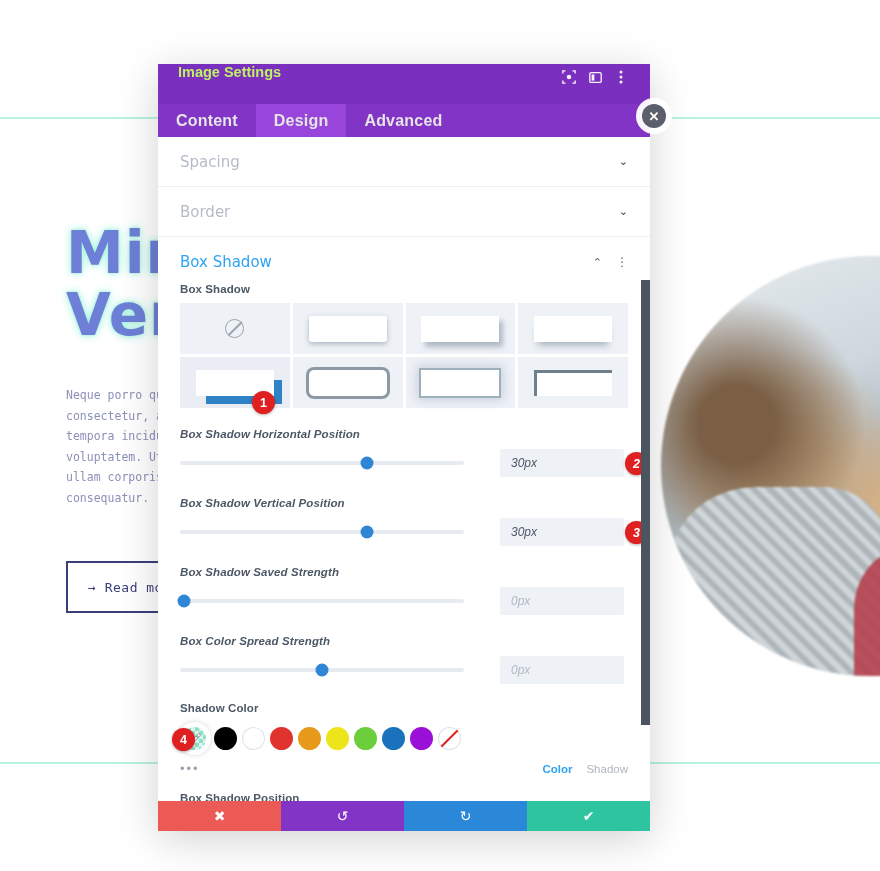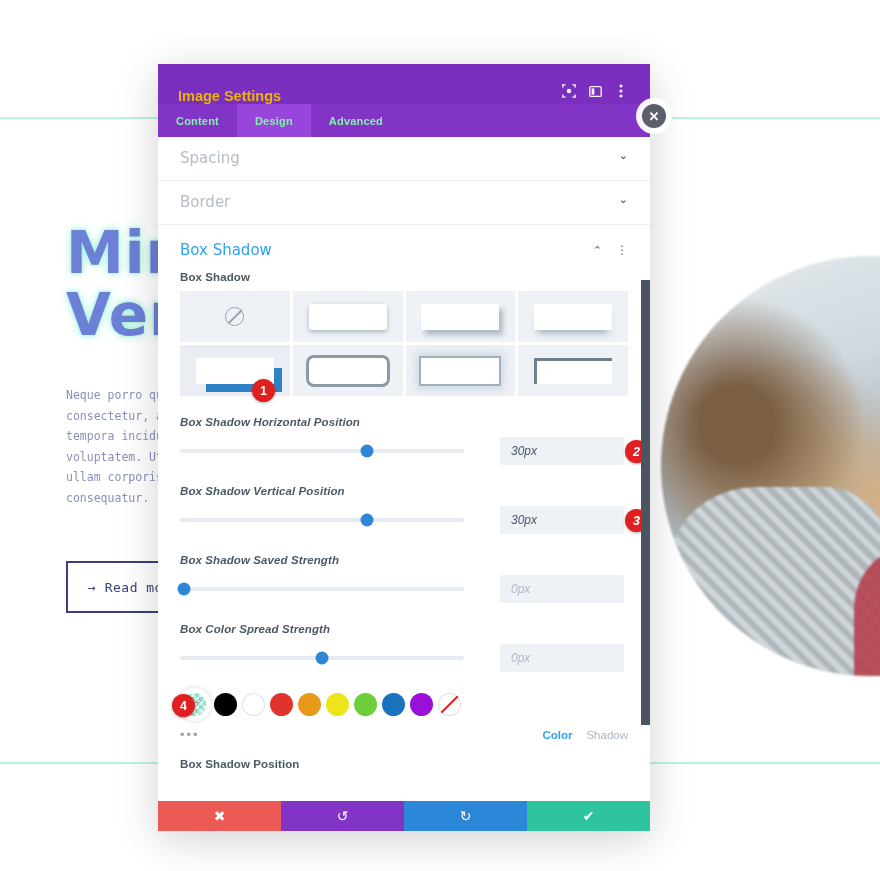--- a/index.html
+++ b/index.html
@@ -91,41 +91,41 @@
   #modal {
     position: absolute; left: 158px; top: 64px;
     width: 492px;
     background: #fff;
     box-shadow: 0 8px 40px rgba(0,0,0,.18);
     z-index: 30;
     display: flex; flex-direction: column;
   }
   #modal-header {
     height: 40px; background: #7b2fbe;
-    display: flex; align-items: flex-end;
-    padding: 0 16px 0 20px; color: #eab308;
+    display: flex; align-items: flex-start;
+    padding: 0 16px 0 20px; color: #bef264;
   }
   #modal-title { font-size: 14.5px; font-weight: bold; flex: 1; }
   .hdr-icon {
     width: 26px; height: 26px; display: flex;
     align-items: center; justify-content: center; color: #fff;
     opacity: .95;
   }
   #modal-tabs { height: 33px; background: #8234c6; display: flex; }
   .tab {
     padding: 0 18px; height: 33px; display: flex; align-items: center;
-    font-size: 11px; color: #86efac; font-weight: bold; letter-spacing: .2px;
+    font-size: 16px; color: #e5e5e5; font-weight: bold; letter-spacing: .2px;
   }
   .tab.active { background: #9845db; }
 
   #modal-body {
     background: #fff; height: 664px; position: relative; overflow: hidden;
   }
   .collapsed-row {
-    height: 44px; padding: 12px 22px; display: flex; 
+    height: 50px; padding: 12px 22px; display: flex; align-items: center;
     border-bottom: 1px solid #eceff3;
     font-size: 15px; color: #b6bcc6;
     font-family: "DejaVu Sans", sans-serif;
   }
   .collapsed-row .lbl { flex: 1; }
   .chev { color: #3b3f45; font-size: 11px; }
 
   #boxshadow-section { padding: 0 22px; }
   #bs-head {
     height: 46px; display: flex; align-items: center;
@@ -422,20 +422,21 @@
         <div class="field-label">Box Color Spread Strength</div>
         <div class="slider-line">
           <div class="track">
             <div class="thumb" style="left:50%"></div>
           </div>
           <div class="numbox muted">0px</div>
         </div>
       </div>
 
       <div style="margin-top:18px;">
+        <div class="field-label">Shadow Color</div>
 
         <div id="swatch-row">
           <div class="badge" style="left:-8px; top:4px;">4</div>
 
           <div class="sw selected-outer">
             <div class="sw-checker">
               <svg width="12" height="12" viewBox="0 0 16 16">
                 <path d="M11.5 1.5a2 2 0 012.9 2.8l-1.3 1.3-2.8-2.8zM9.4 4.2l2.4 2.4-6.2 6.2-3 .6.6-3z" fill="#fff" stroke="#5b6470" stroke-width=".8"></path>
               </svg>
             </div>

